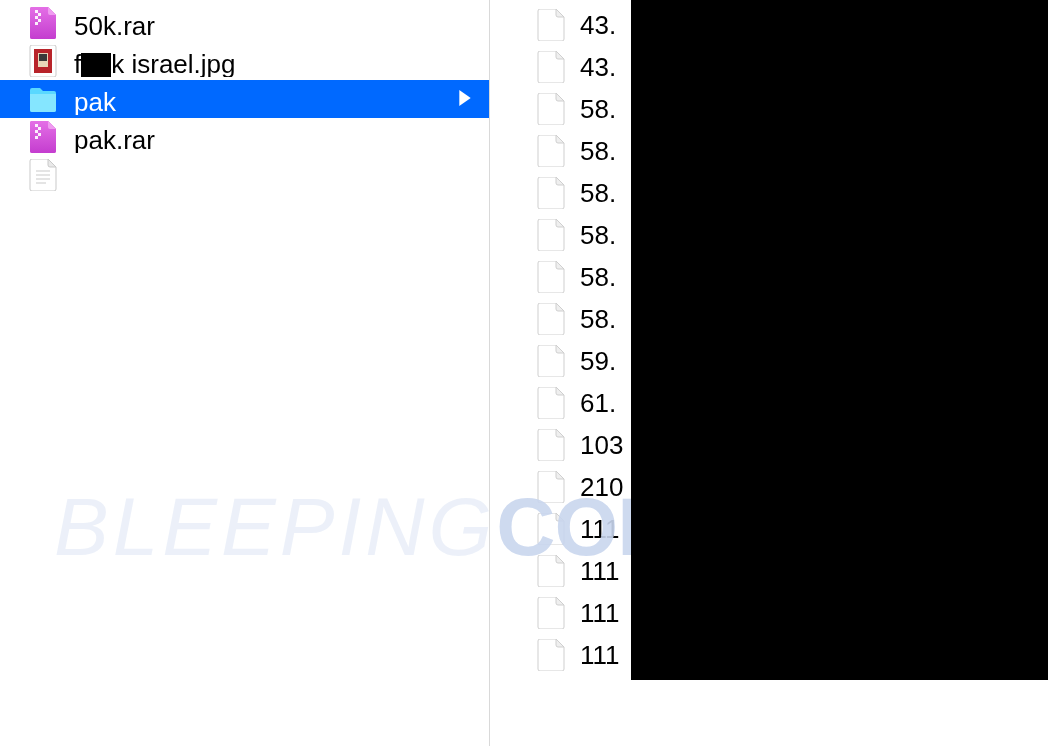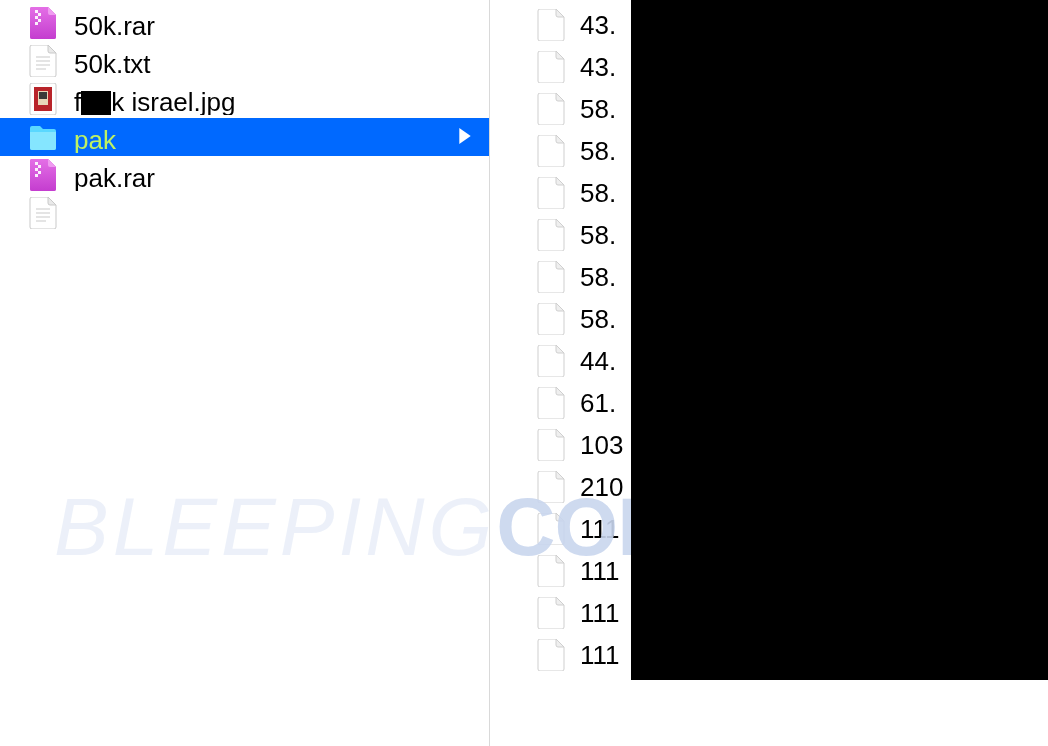--- a/index.html
+++ b/index.html
@@ -48,21 +48,21 @@
   .file-row .label {
     flex: 1 1 auto;
     white-space: nowrap;
     overflow: hidden;
     margin-top: 6px;
   }
   .file-row.selected {
     background: #0069ff;
     color: #ffffff;
   }
-  .file-row.selected .label { color: #bef264; }
+  .file-row.selected .label { color: #ffffff; }
   .file-row .chevron {
     width: 18px;
     height: 18px;
     flex: 0 0 18px;
   }
 
   .censor {
     display: inline-block;
     background: #000;
     height: 24px;
@@ -196,28 +196,20 @@
 
     <div class="file-row">
       <span class="icon">
         <svg width="30" height="32" viewBox="0 0 30 32">
             <use href="#svg-rar"></use>
           </svg>
       </span>
       <span class="label">50k.rar</span>
     </div>
 
-    <div class="file-row">
-      <span class="icon">
-        <svg width="30" height="32" viewBox="0 0 30 32">
-            <use href="#svg-txt"></use>
-          </svg>
-      </span>
-      <span class="label">50k.txt</span>
-    </div>
 
     <div class="file-row">
       <span class="icon">
         <svg width="30" height="32" viewBox="0 0 30 32">
             <use href="#svg-jpg"></use>
           </svg>
       </span>
       <span class="label">
         <span>f</span><span class="censor"></span><span>k israel.jpg</span>
       </span>
@@ -322,21 +314,21 @@
           </svg>
         </span>
       <span class="label">58.</span>
     </div>
     <div class="file-row-r">
       <span class="icon">
           <svg width="30" height="32" viewBox="0 0 30 32">
             <use href="#svg-blank"></use>
           </svg>
         </span>
-      <span class="label">44.</span>
+      <span class="label">59.</span>
     </div>
     <div class="file-row-r">
       <span class="icon">
           <svg width="30" height="32" viewBox="0 0 30 32">
             <use href="#svg-blank"></use>
           </svg>
         </span>
       <span class="label">61.</span>
     </div>
     <div class="file-row-r">

